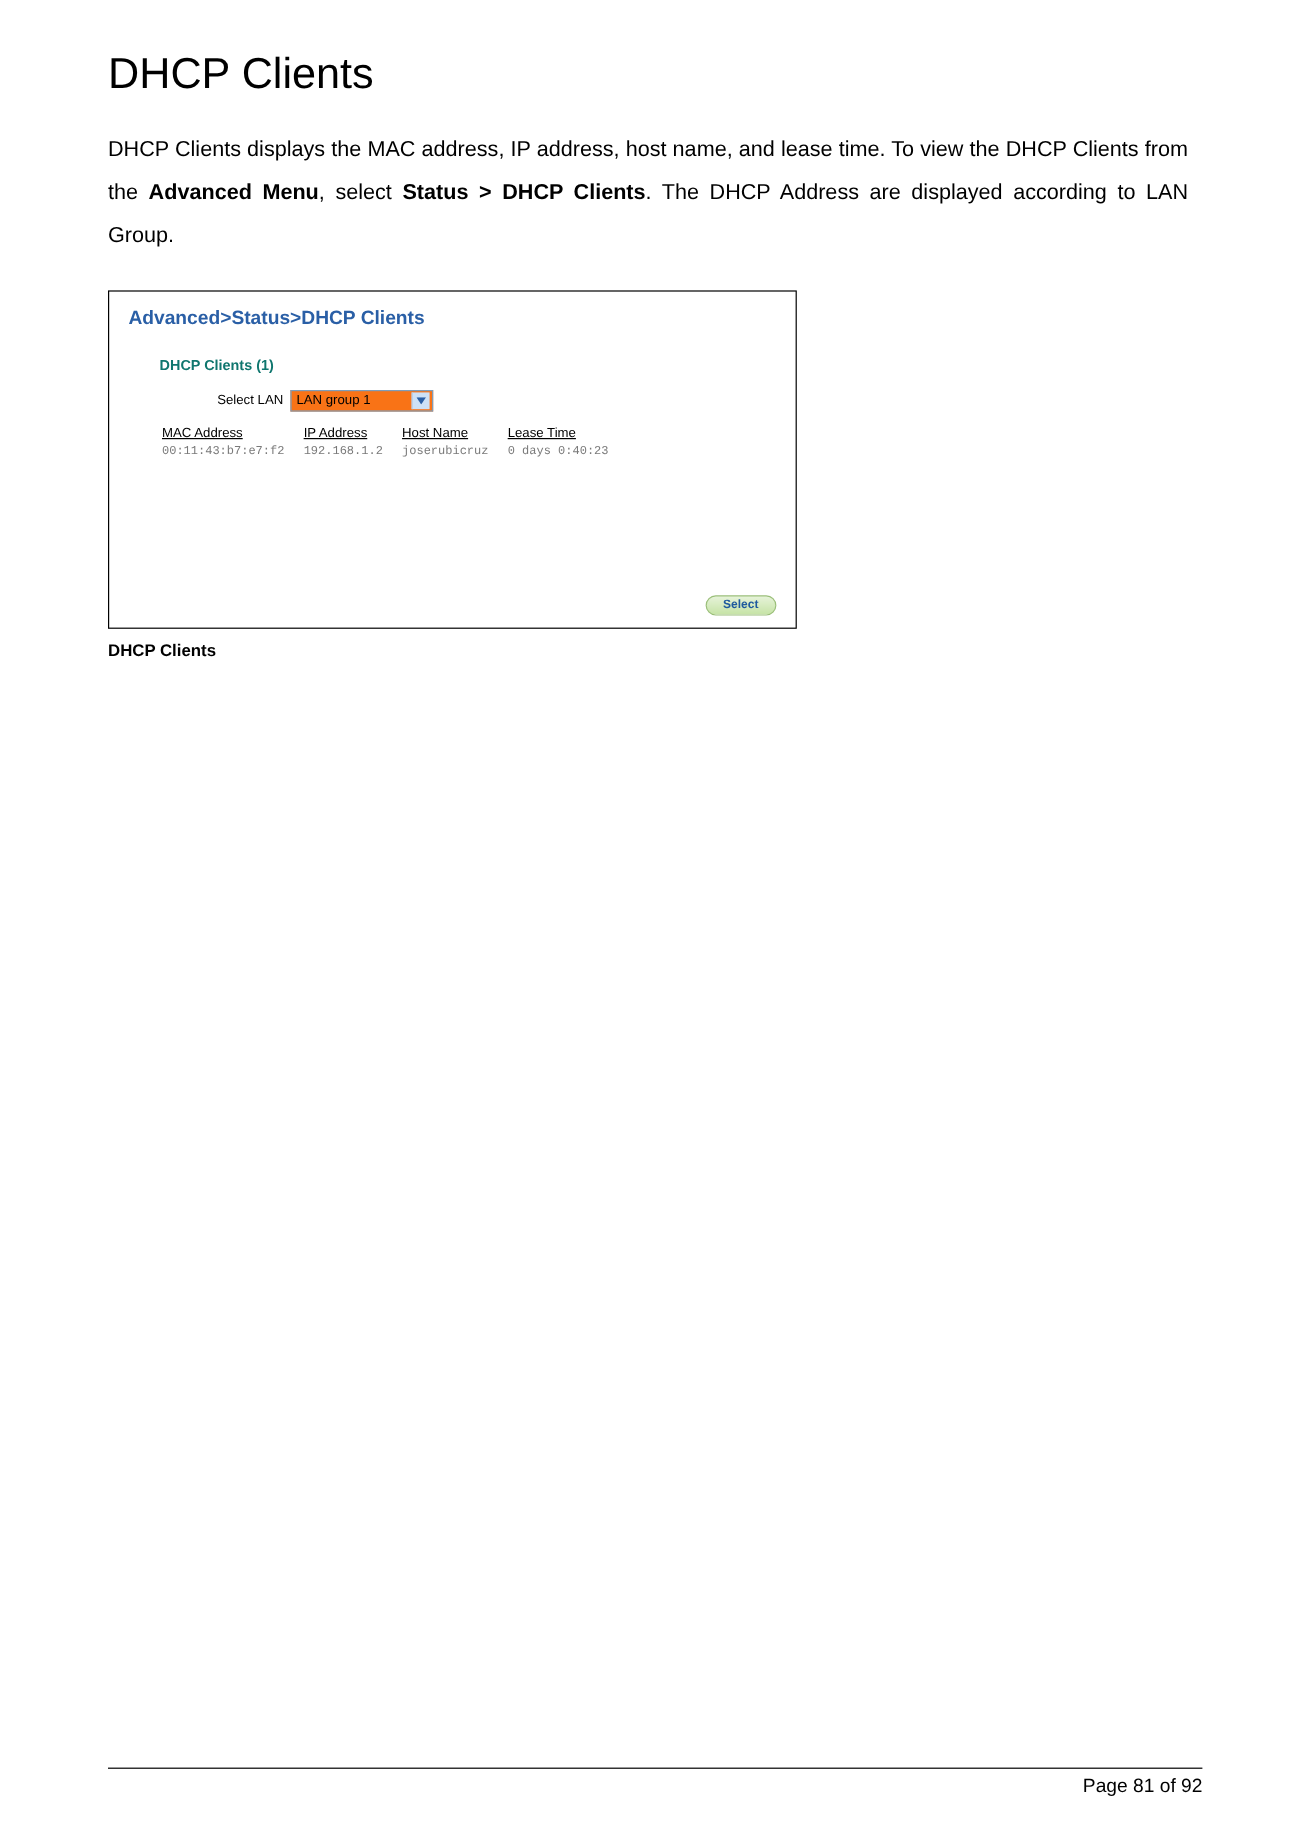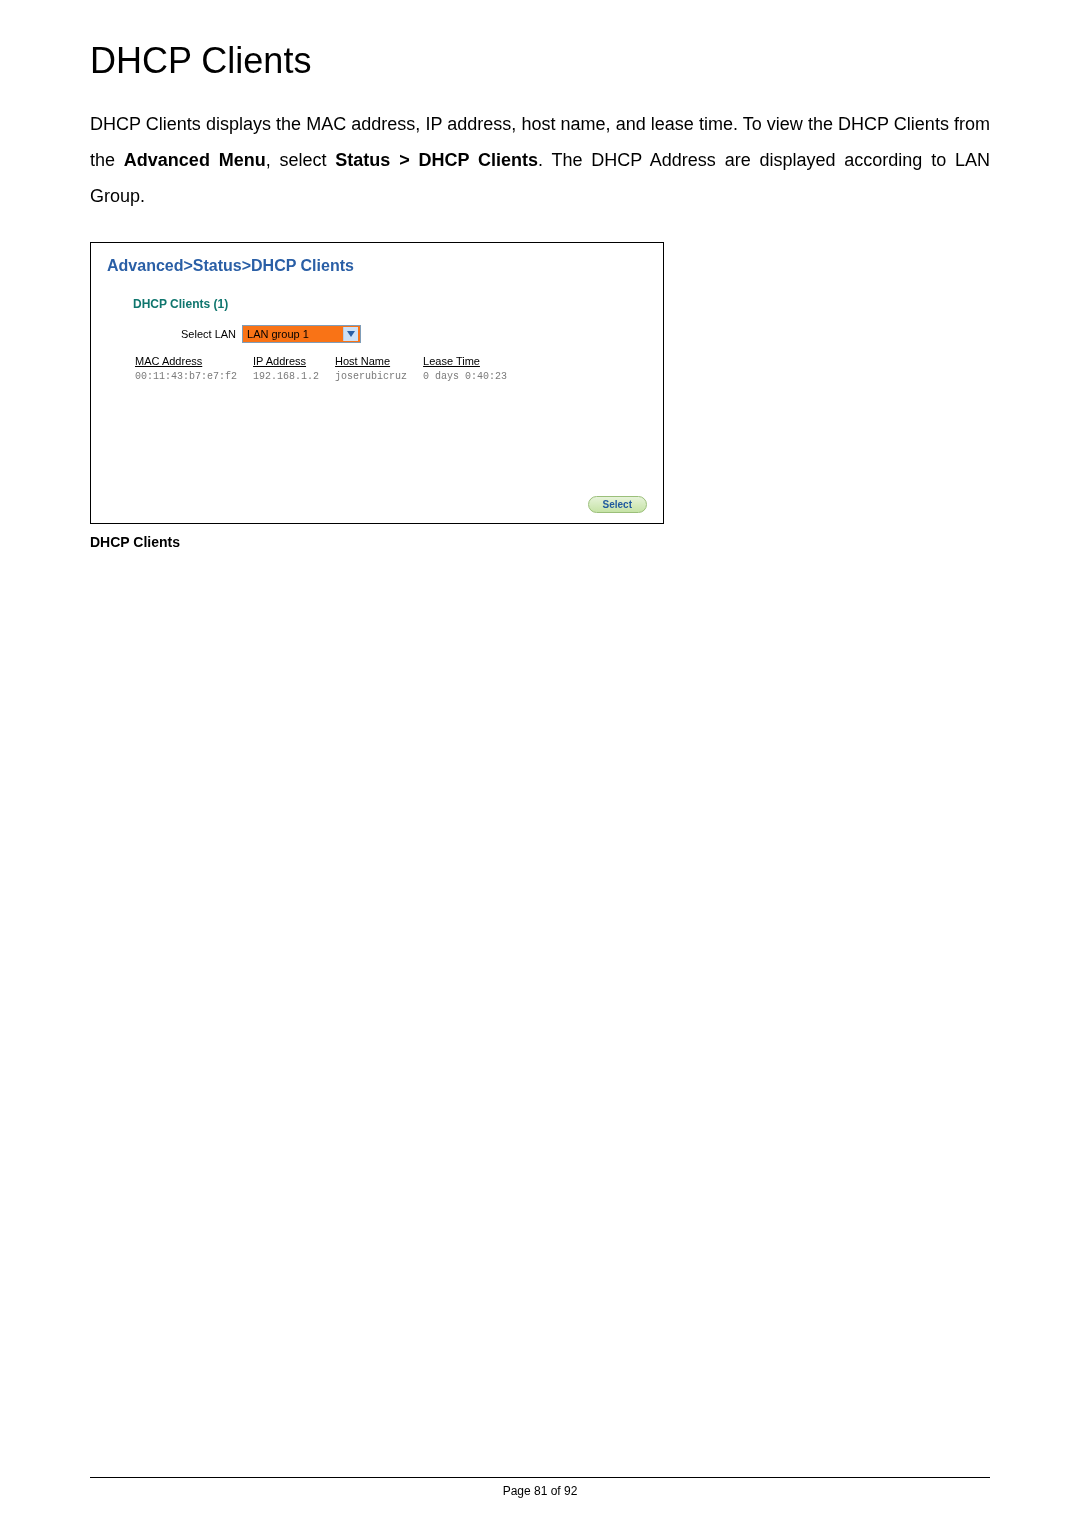--- a/index.html
+++ b/index.html
@@ -126,25 +126,25 @@
 }
 .caption {
   font-size: 14px;
   font-weight: bold;
   margin-top: 6px;
 }
 .footer {
   position: absolute;
   bottom: 30px;
   left: 90px;
-  right: 90px;
+  right: 78px;
   border-top: 1px solid #000;
   padding-top: 6px;
-  text-align: center;
-  font-size: 12px;
+  text-align: right;
+  font-size: 16px;
   color: #000;
 }
 </style>
 </head>
 <body>
 
 <div class="page">
 
   <h1 class="main-heading">DHCP Clients</h1>
 

